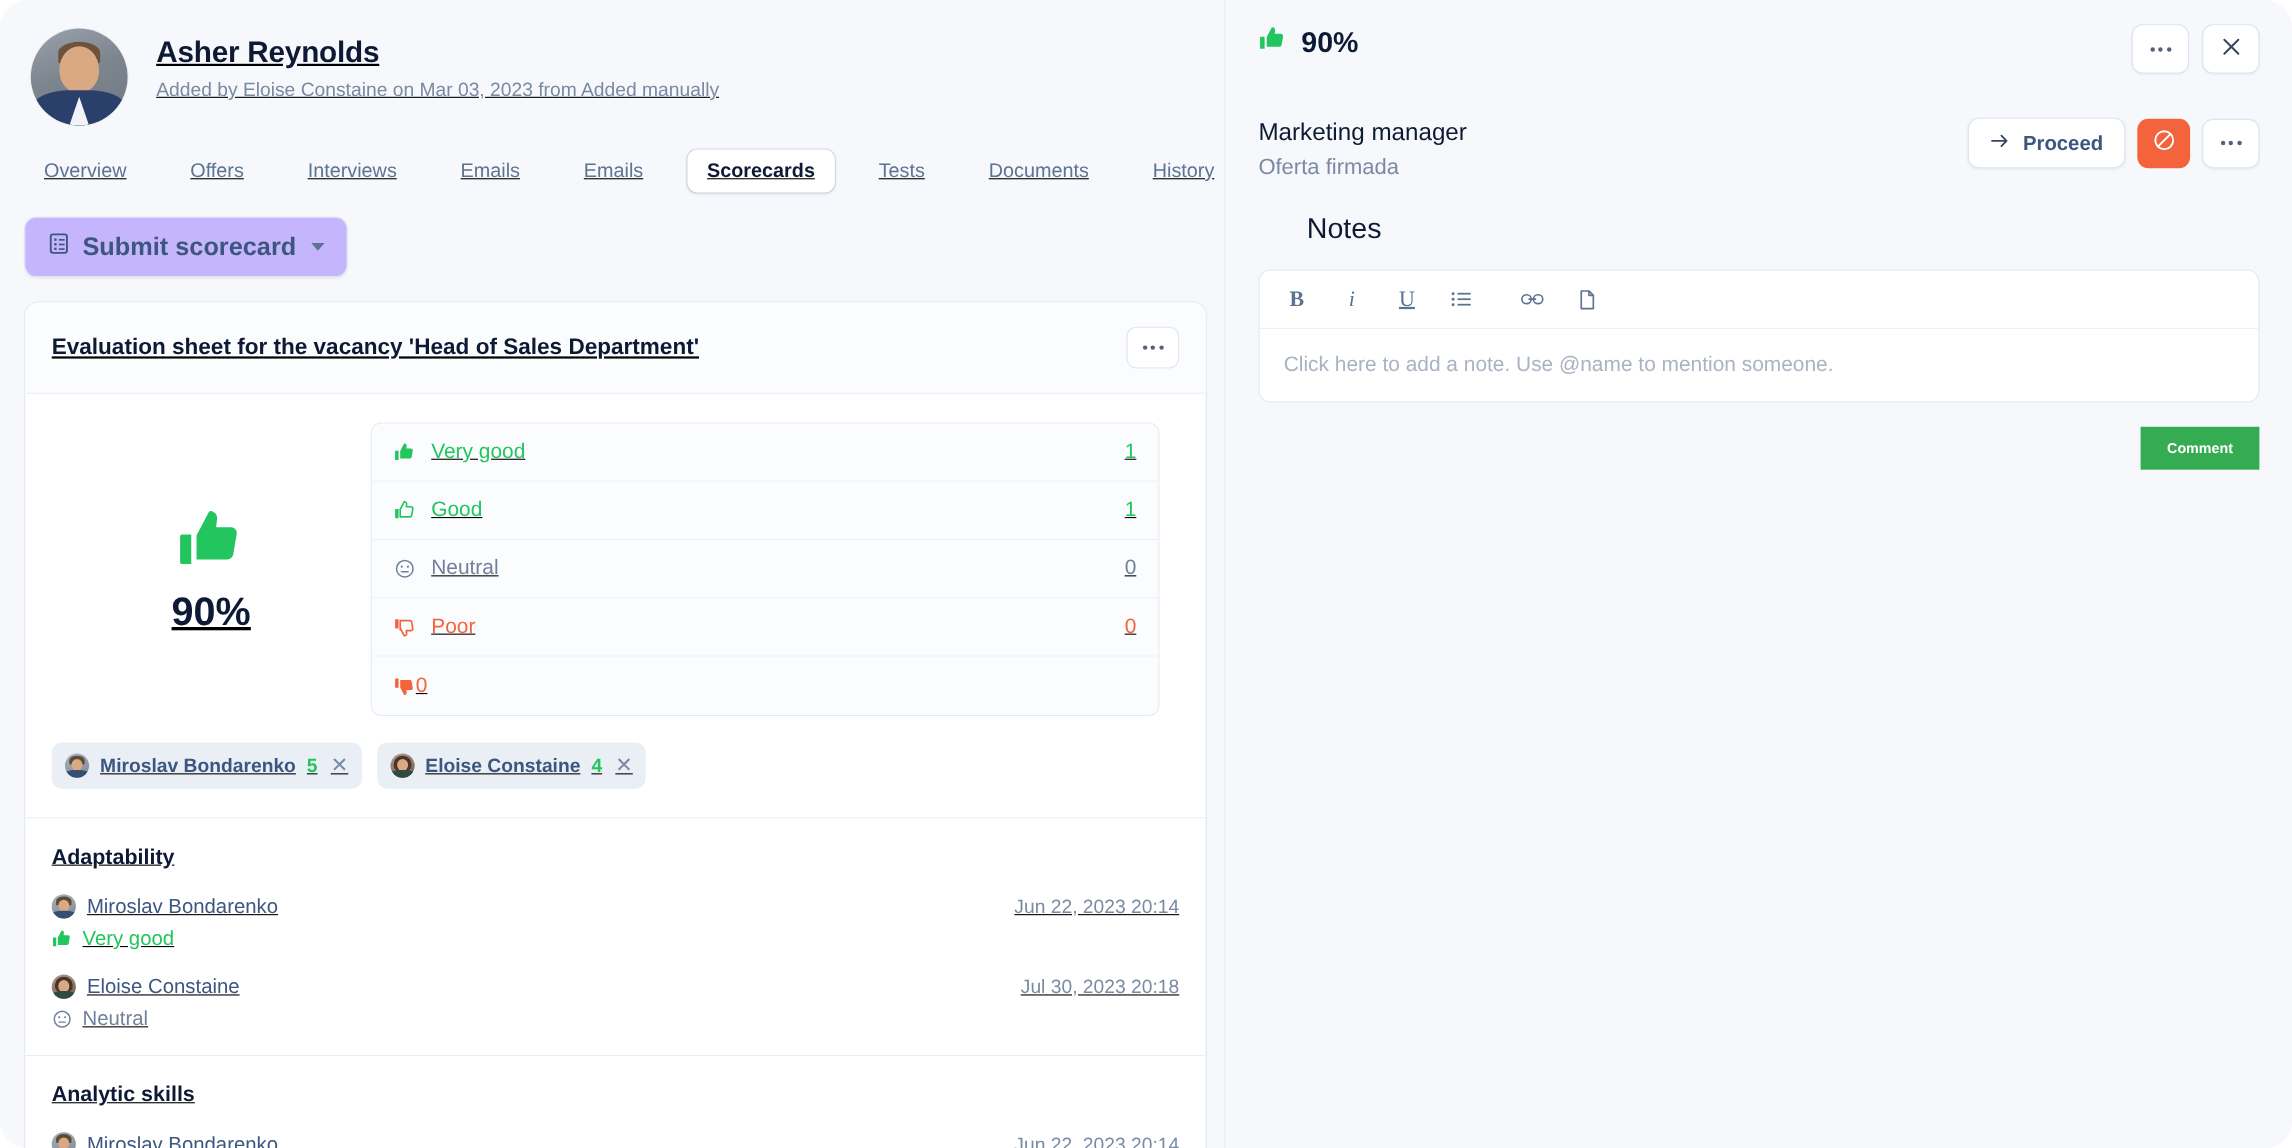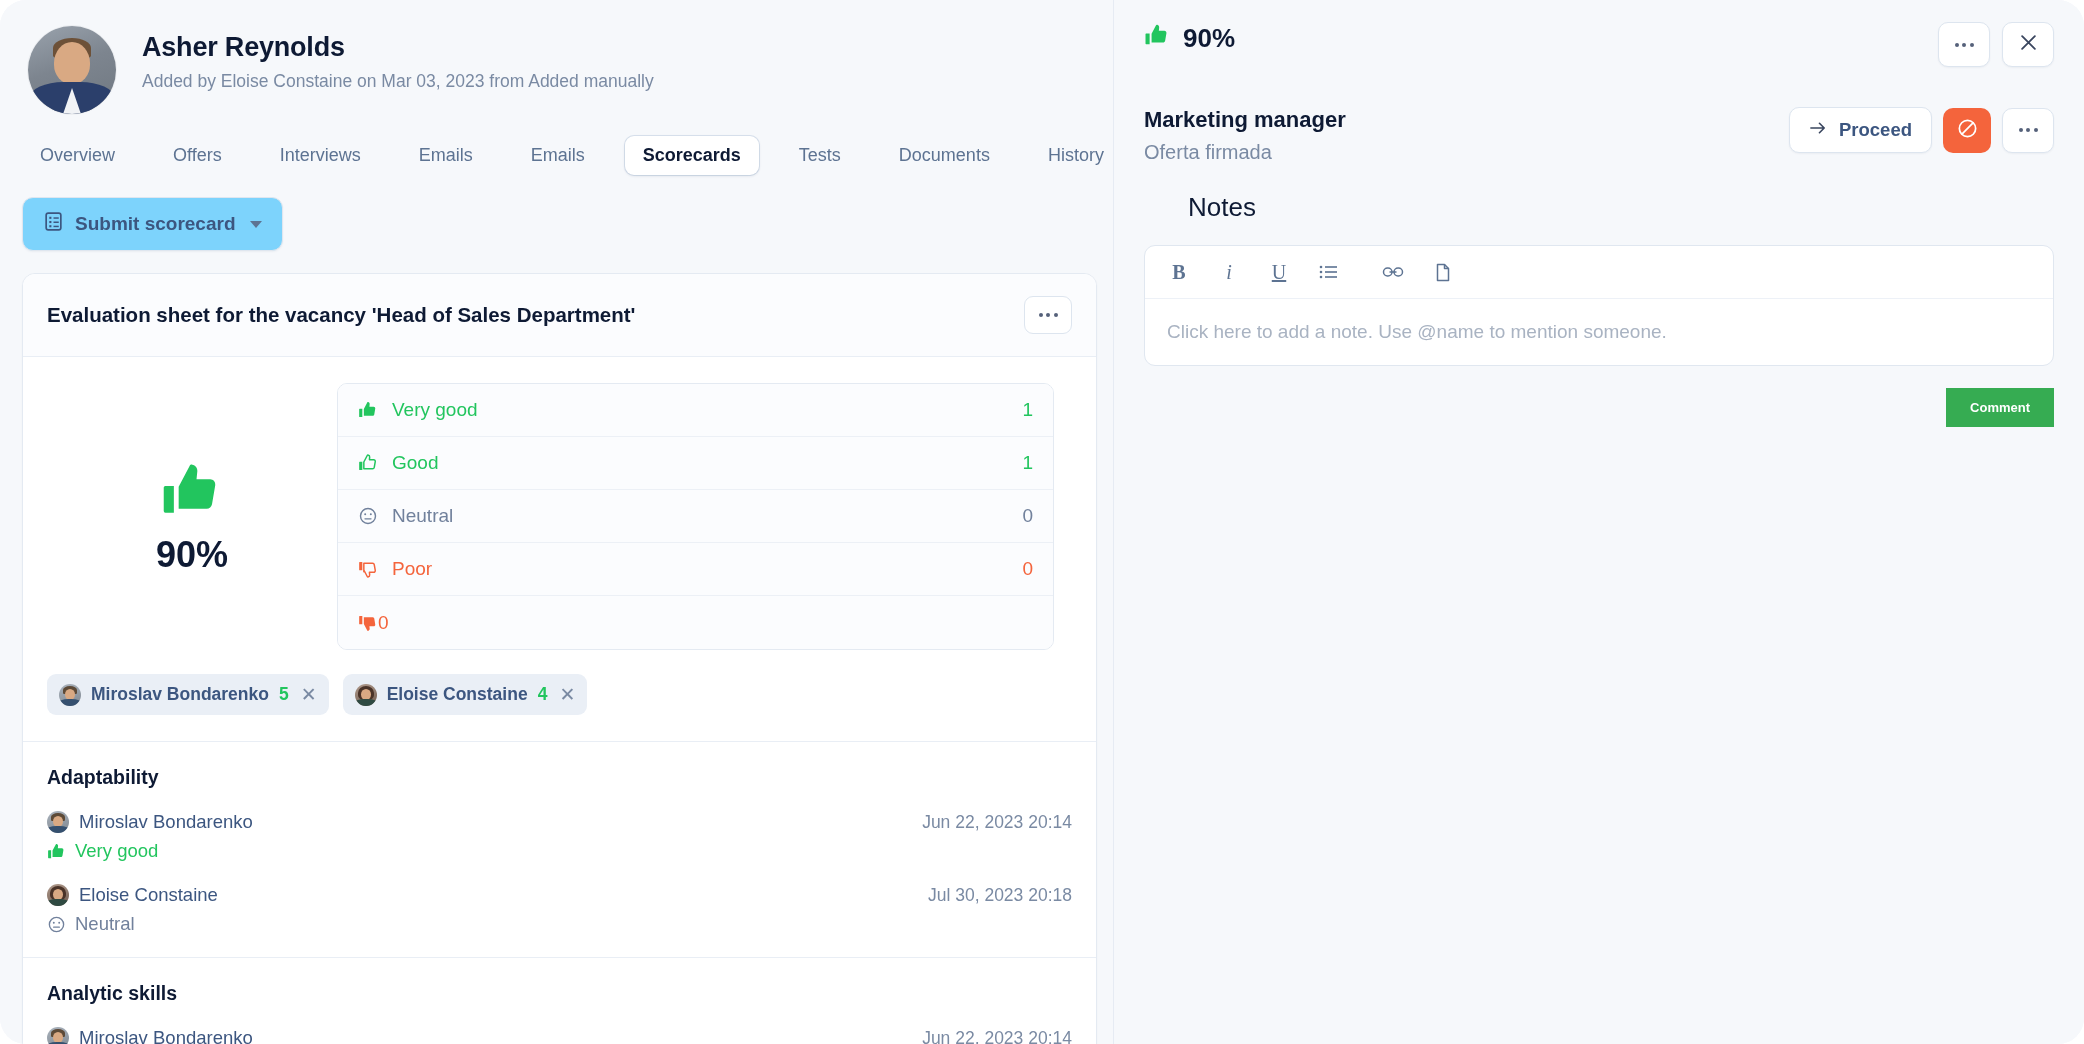--- a/index.html
+++ b/index.html
@@ -19,20 +19,21 @@
   }
 
   
   .left-pane {
     width: 1113px;
     height: 100%;
     background: #f6f8fb;
     padding: 0 0 0 0;
     position: relative;
     overflow: hidden;
+    text-decoration: underline;
   }
   .cand-header {
     display: flex;
     align-items: flex-start;
     padding: 26px 0 0 28px;
     gap: 26px;
   }
   .avatar-lg {
     width: 88px; height: 88px;
     border-radius: 50%;
@@ -93,25 +94,25 @@
   .tab.active {
     background: #ffffff;
     color: #0e1a34;
     font-weight: bold;
     box-shadow: 0 1px 3px rgba(20,40,80,.12), 0 0 0 1px rgba(190,205,225,.5);
   }
 
   .submit-row { padding: 22px 0 0 22px; }
   .submit-btn {
     display: inline-flex; align-items: center; gap: 11px;
-    background: #7dd3fc;
+    background: #c4b5fd;
     border: 1px solid #dfe6ef;
     border-radius: 11px;
     padding: 13px 20px;
-    font-size: 19px; font-weight: bold;
+    font-size: 23px; font-weight: bold;
     color: #3c5680;
     cursor: pointer;
     box-shadow: 0 1px 2px rgba(20,40,80,.05);
   }
   .caret { width: 0; height: 0; border-left: 6px solid transparent; border-right: 6px solid transparent; border-top: 7px solid #5d7392; margin-left: 3px;}
 
   .card {
     margin: 22px 0 0 22px;
     width: 1075px;
     background: #ffffff;
@@ -228,21 +229,21 @@
     box-shadow: 0 1px 2px rgba(20,40,80,.05);
   }
   .icon-btn-sq .dots { display: flex; gap: 3.5px; }
   .icon-btn-sq .dots i { width: 4px; height: 4px; border-radius: 50%; background: #55617a; display: block; }
   .top-btns { display: flex; gap: 12px; }
 
   .rp-job-row {
     display: flex; align-items: flex-start; justify-content: space-between;
     margin-top: 40px;
   }
-  .job-title { font-size: 22px; font-weight: bold; color: #0e1a34; text-align: center; }
+  .job-title { font-size: 22px; font-weight: normal; color: #0e1a34; text-align: center; }
   .job-stage { font-size: 20px; color: #7a8aa3; margin-top: 8px; }
   .job-btns { display: flex; gap: 11px; align-items: center; }
   .proceed-btn {
     display: inline-flex; align-items: center; gap: 11px;
     background: #fff; border: 1px solid #dde5ef; border-radius: 10px;
     padding: 11px 19px; font-size: 18.5px; font-weight: bold; color: #3c5680;
     cursor: pointer; box-shadow: 0 1px 2px rgba(20,40,80,.05);
   }
   .reject-btn {
     width: 48px; height: 45px; background: #f4643c; border-radius: 10px;

